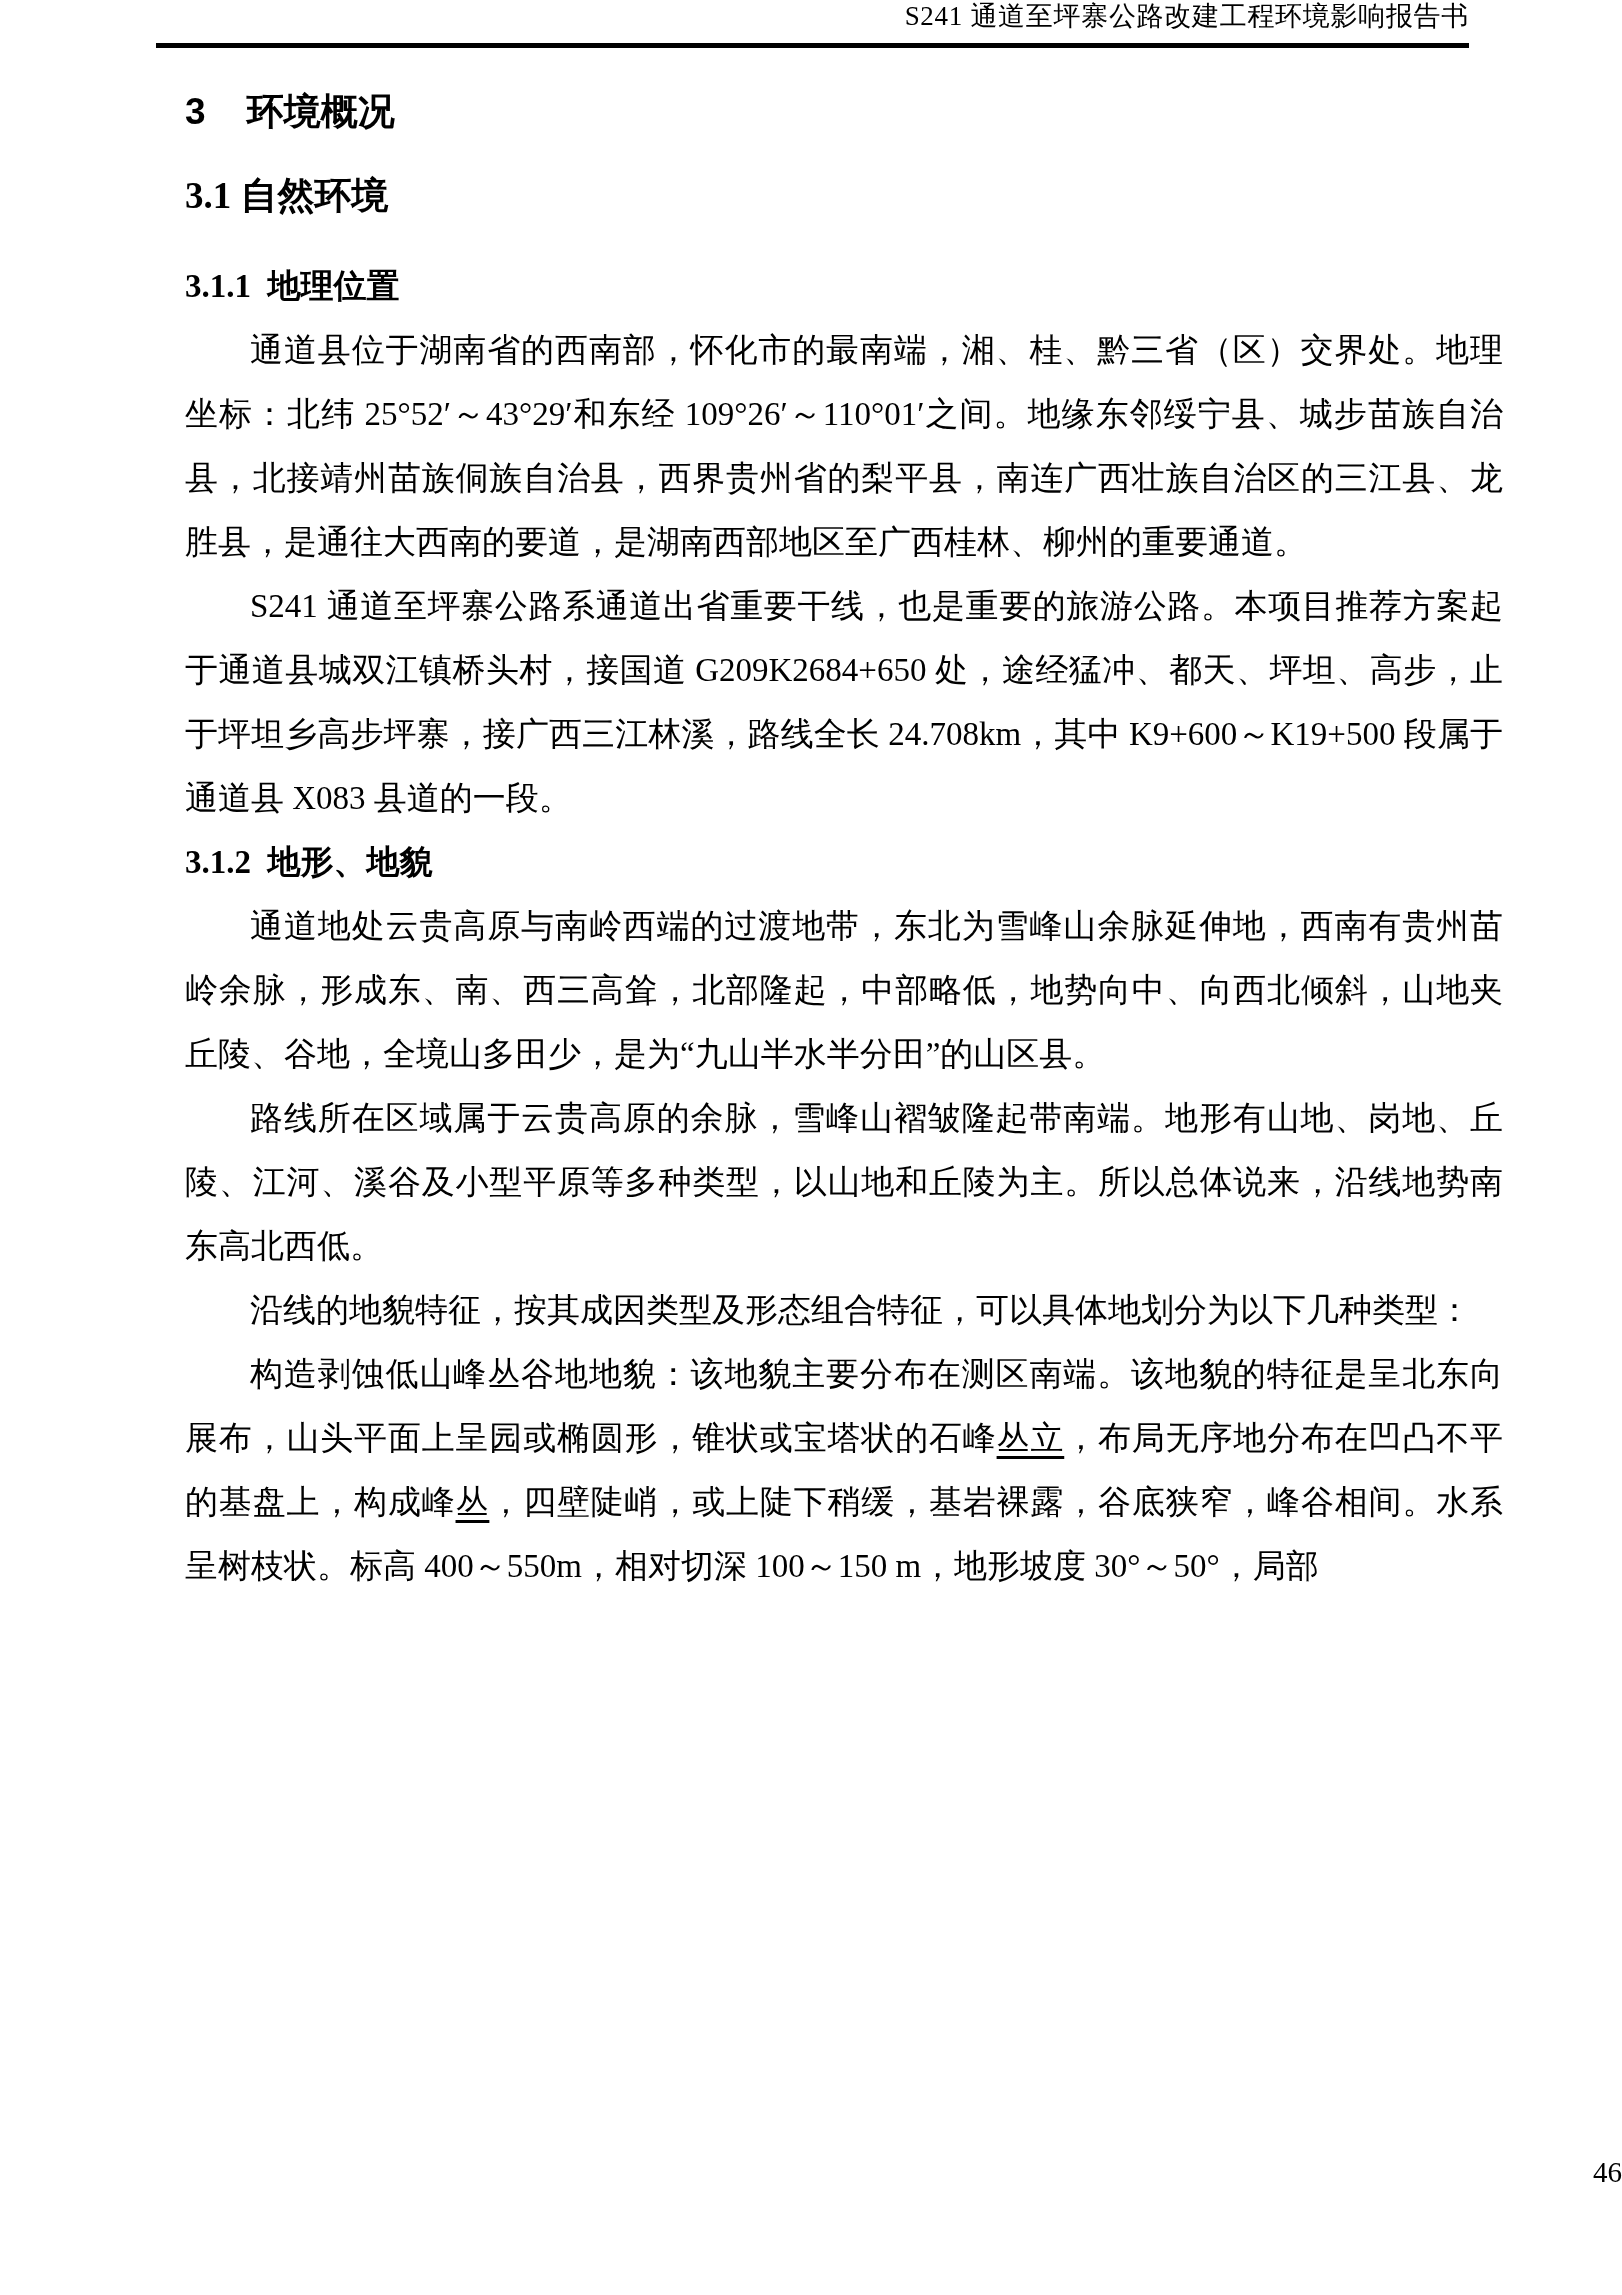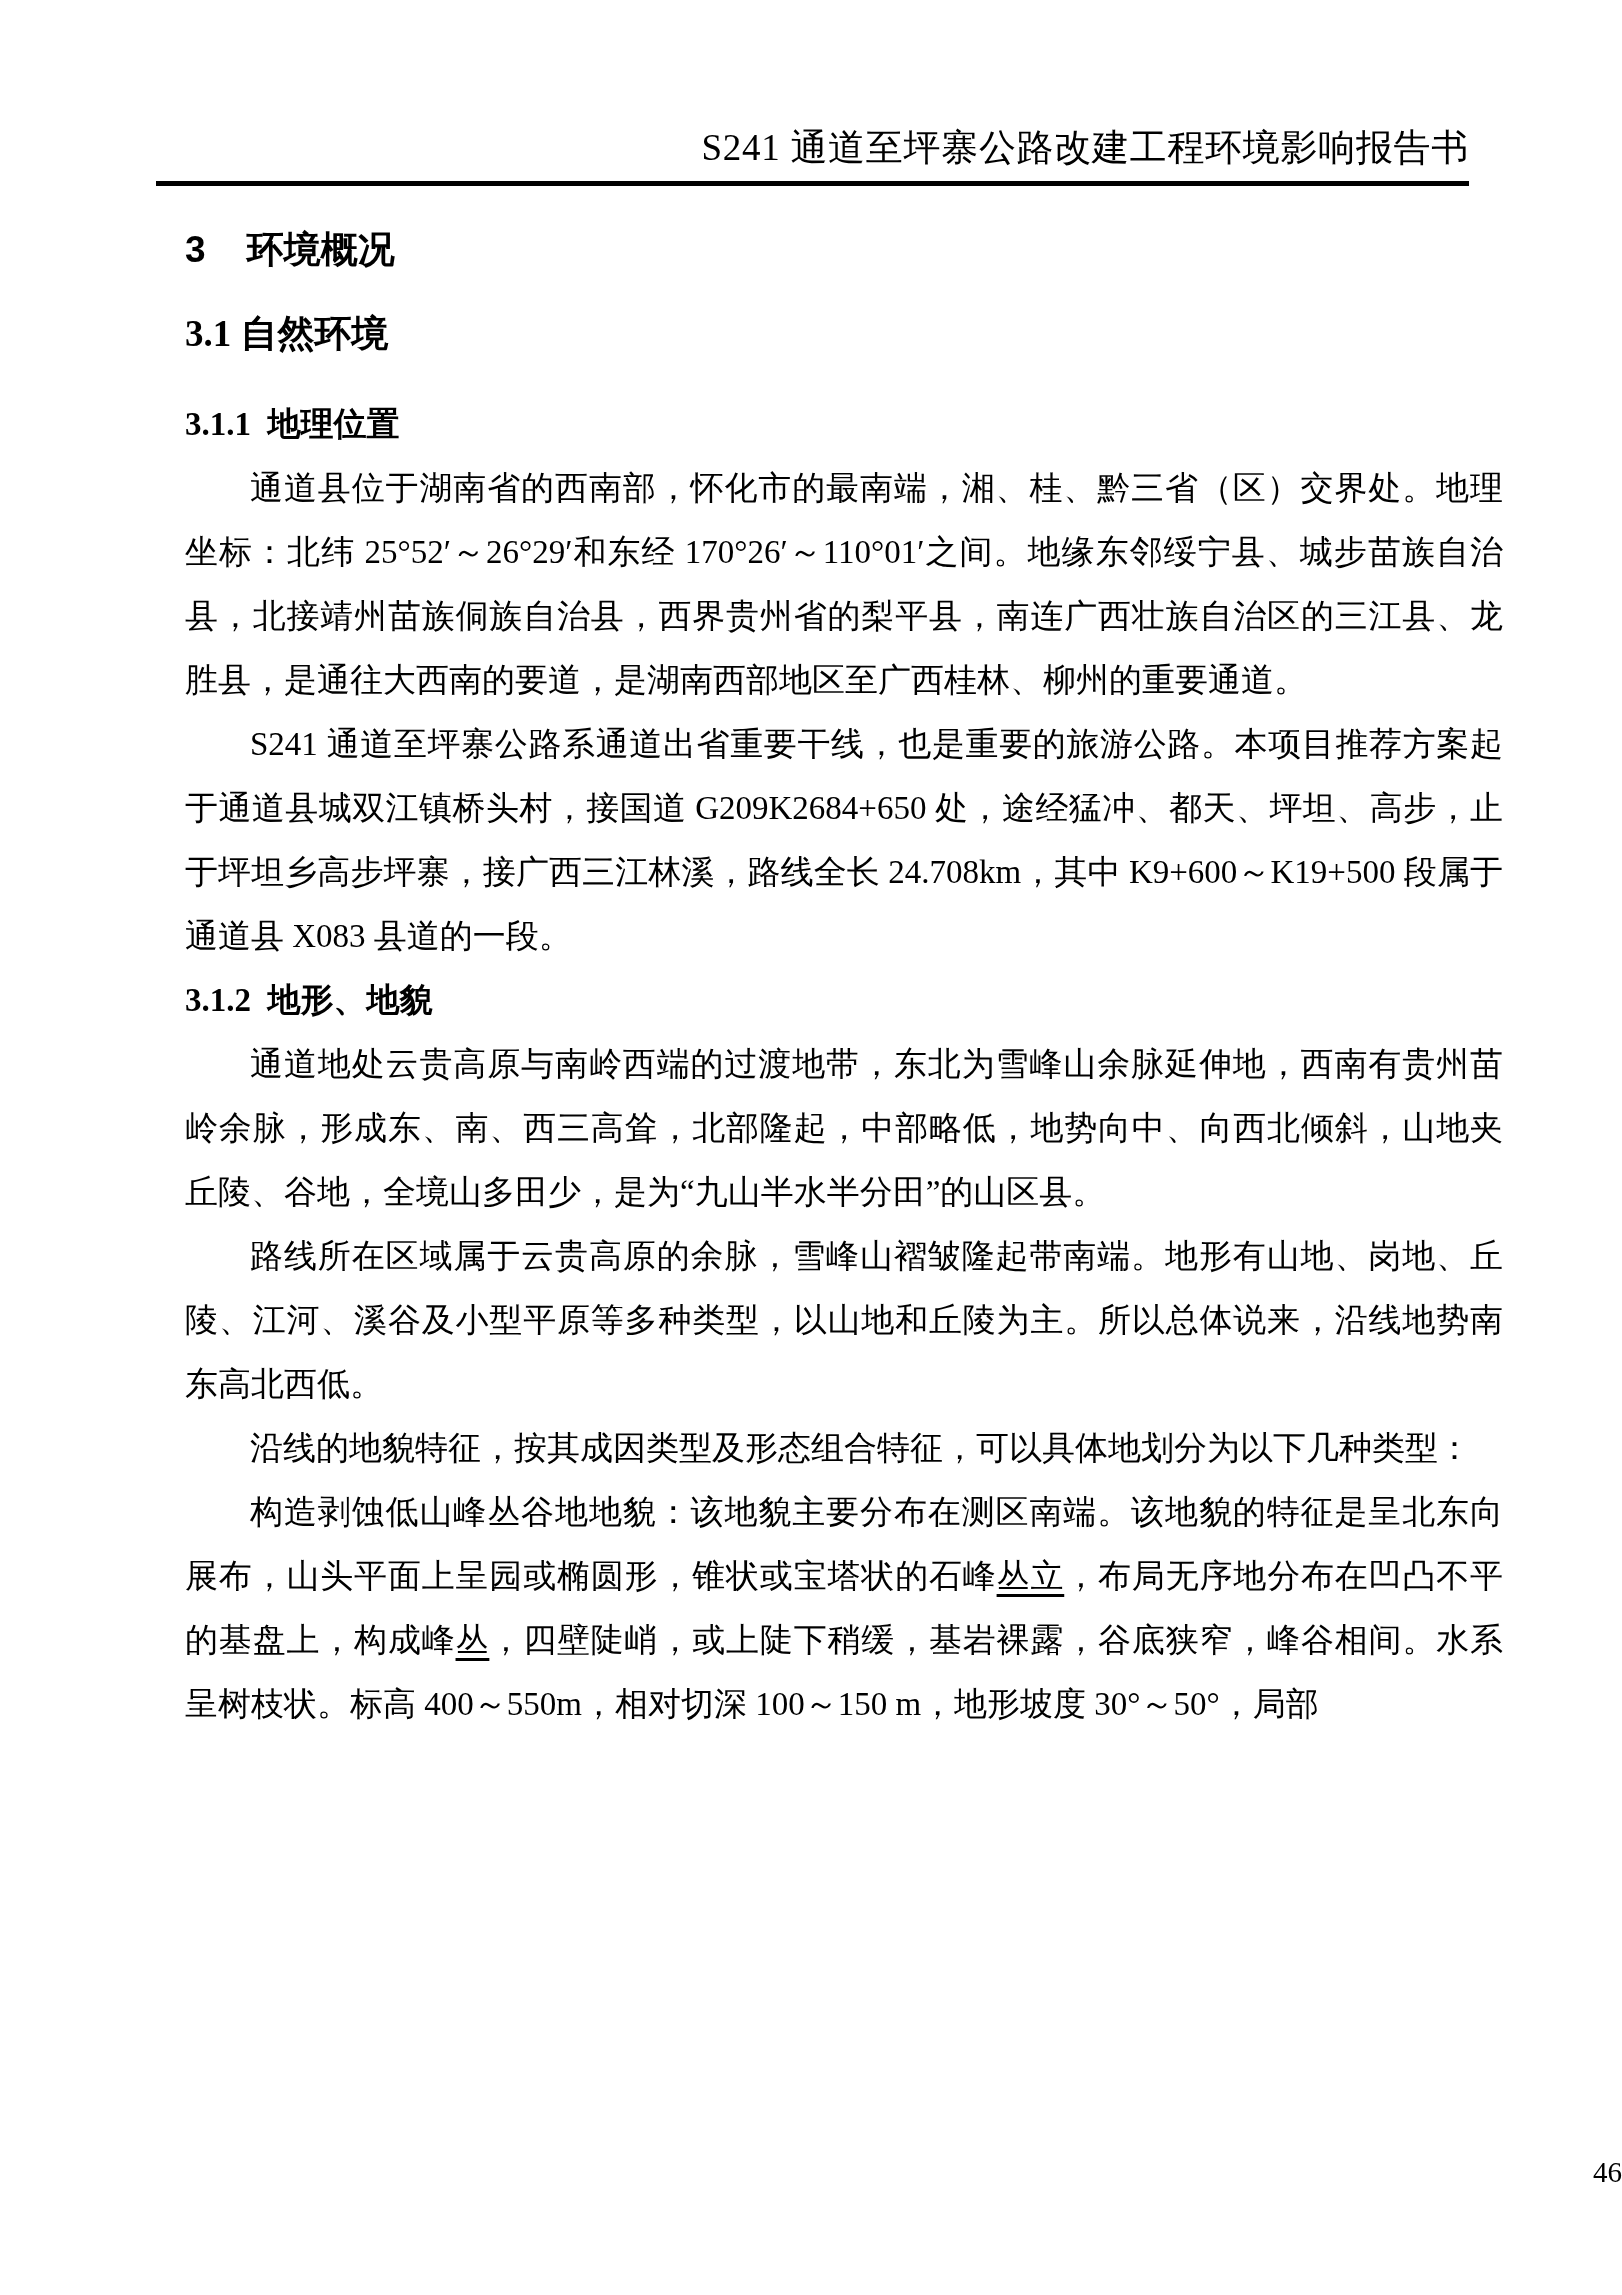--- a/index.html
+++ b/index.html
@@ -8,24 +8,23 @@
     position: relative;
     width: 1622px;
     height: 2295px;
     background: #ffffff;
     color: #000000;
     font-family: "Liberation Serif", "DejaVu Serif", serif;
     overflow: hidden;
   }
   .header {
     margin: 0 153px 0 156px;
-    padding-top: 126px;
     padding-bottom: 10.5px;
     text-align: right;
-    font-size: 37px;
+    font-size: 27px;
     line-height: 1.2;
     letter-spacing: 0.7px;
     border-bottom: 5.2px solid #000000;
   }
   .content {
     margin: 39px 119px 0 185px;
   }
   .h1, .h2 {
     font-family: "Liberation Sans", "DejaVu Sans", sans-serif;
     font-weight: 700;
@@ -64,21 +63,21 @@
 <body>
 
 <div class="page">
   <div class="header">
     <span>S241 通道至坪寨公路改建工程环境影响报告书</span>
   </div>
   <main class="content">
       <div class="h1"><span>3    环境概况</span></div>
       <div class="h2"><span>3.1 自然环境</span></div>
       <div class="h3"><span>3.1.1  地理位置</span></div>
-      <p class="p"><span>通道县位于湖南省的西南部，怀化市的最南端，湘、桂、黔三省（区）交界处。地理坐标：北纬 25°52′～26°29′和东经 170°26′～110°01′之间。地缘东邻绥宁县、城步苗族自治县，北接靖州苗族侗族自治县，西界贵州省的梨平县，南连广西壮族自治区的三江县、龙胜县，是通往大西南的要道，是湖南西部地区至广西桂林、柳州的重要通道。</span></p>
+      <p class="p"><span>通道县位于湖南省的西南部，怀化市的最南端，湘、桂、黔三省（区）交界处。地理坐标：北纬 25°52′～43°29′和东经 109°26′～110°01′之间。地缘东邻绥宁县、城步苗族自治县，北接靖州苗族侗族自治县，西界贵州省的梨平县，南连广西壮族自治区的三江县、龙胜县，是通往大西南的要道，是湖南西部地区至广西桂林、柳州的重要通道。</span></p>
       <p class="p"><span>S241 通道至坪寨公路系通道出省重要干线，也是重要的旅游公路。本项目推荐方案起于通道县城双江镇桥头村，接国道 G209K2684+650 处，途经猛冲、都天、坪坦、高步，止于坪坦乡高步坪寨，接广西三江林溪，路线全长 24.708km，其中 K9+600～K19+500 段属于通道县 X083 县道的一段。</span></p>
       <div class="h3"><span>3.1.2  地形、地貌</span></div>
       <p class="p"><span>通道地处云贵高原与南岭西端的过渡地带，东北为雪峰山余脉延伸地，西南有贵州苗岭余脉，形成东、南、西三高耸，北部隆起，中部略低，地势向中、向西北倾斜，山地夹丘陵、谷地，全境山多田少，是为“九山半水半分田”的山区县。</span></p>
       <p class="p"><span>路线所在区域属于云贵高原的余脉，雪峰山褶皱隆起带南端。地形有山地、岗地、丘陵、江河、溪谷及小型平原等多种类型，以山地和丘陵为主。所以总体说来，沿线地势南东高北西低。</span></p>
       <p class="p"><span>沿线的地貌特征，按其成因类型及形态组合特征，可以具体地划分为以下几种类型：</span></p>
       <p class="p"><span>构造剥蚀低山峰丛谷地地貌：该地貌主要分布在测区南端。该地貌的特征是呈北东向展布，山头平面上呈园或椭圆形，锥状或宝塔状的石峰</span><span class="u">丛立</span><span>，布局无序地分布在凹凸不平的基盘上，构成峰</span><span class="u">丛</span><span>，四壁陡峭，或上陡下稍缓，基岩裸露，谷底狭窄，峰谷相间。水系呈树枝状。标高 400～550m，相对切深 100～150 m，地形坡度 30°～50°，局部</span></p>
     </main>
   <div class="page-number">46</div>
 </div>
 

